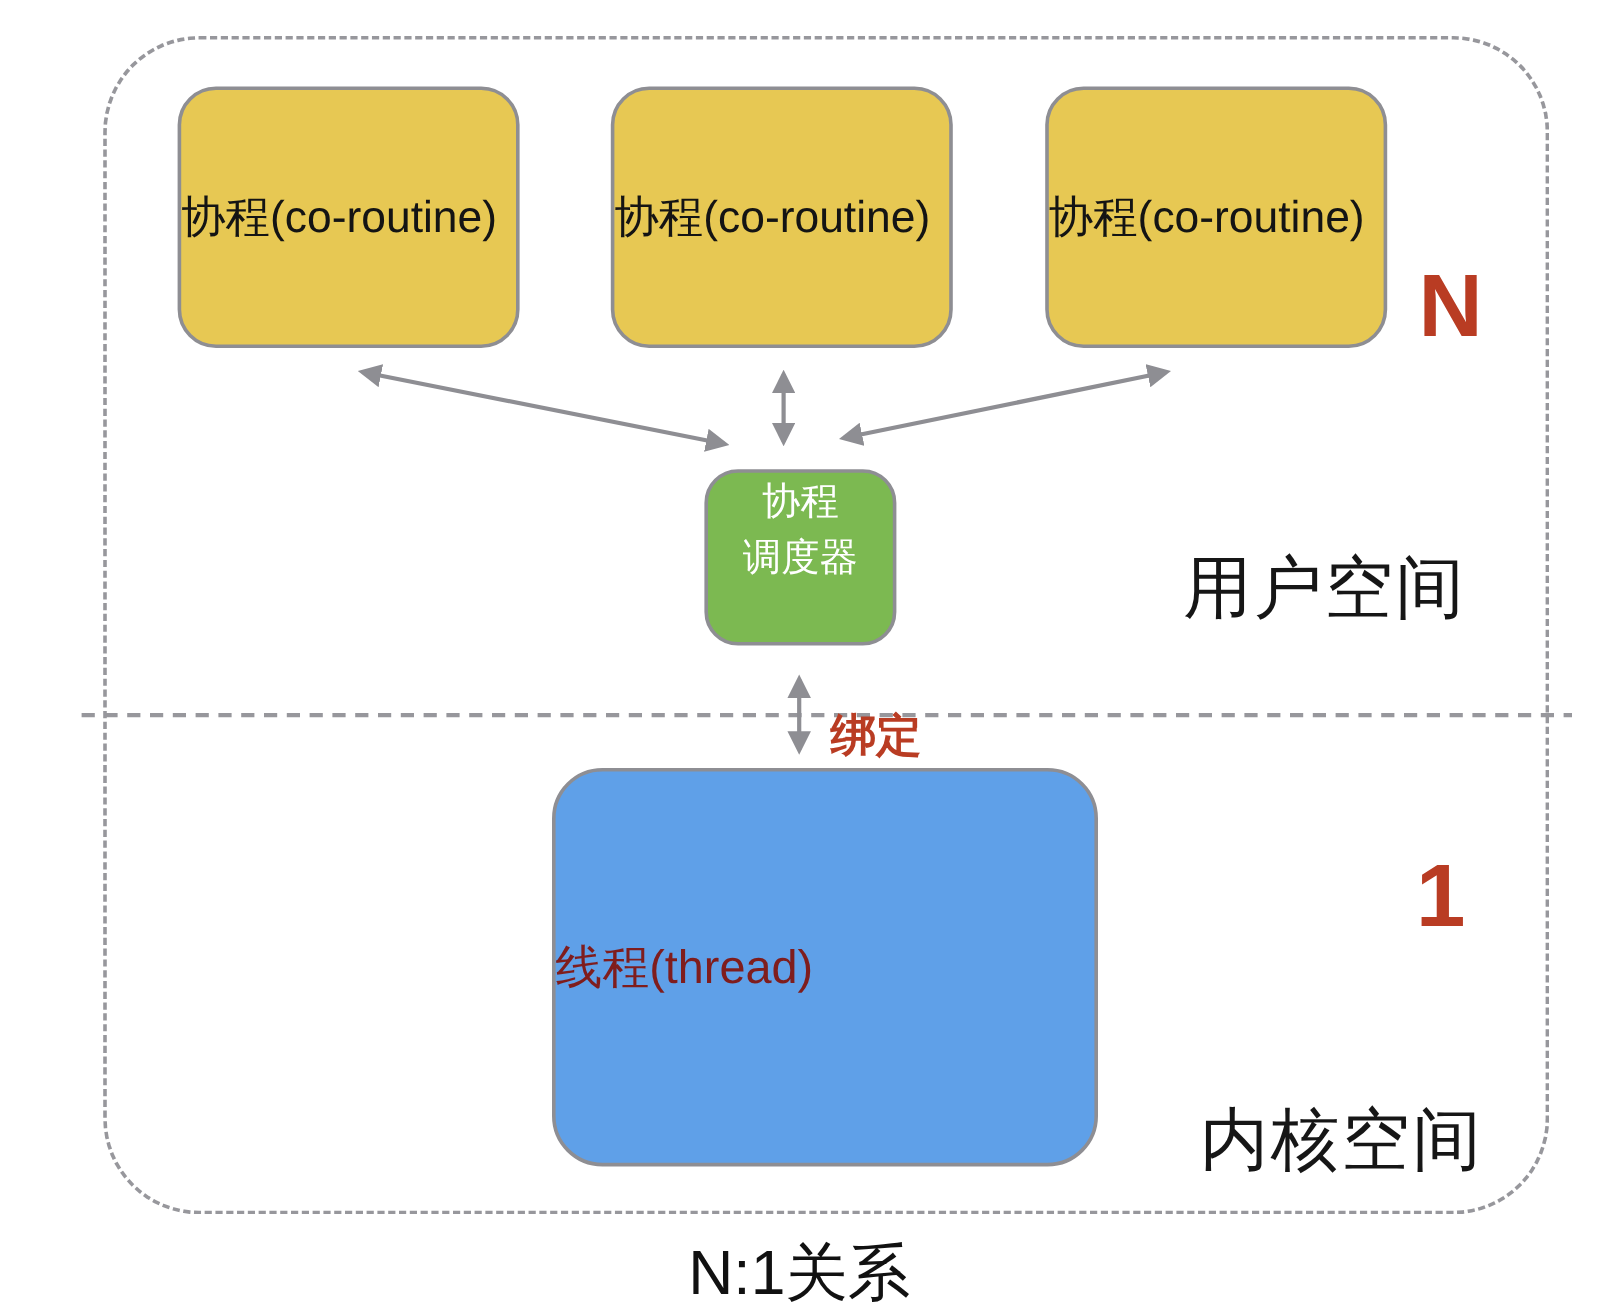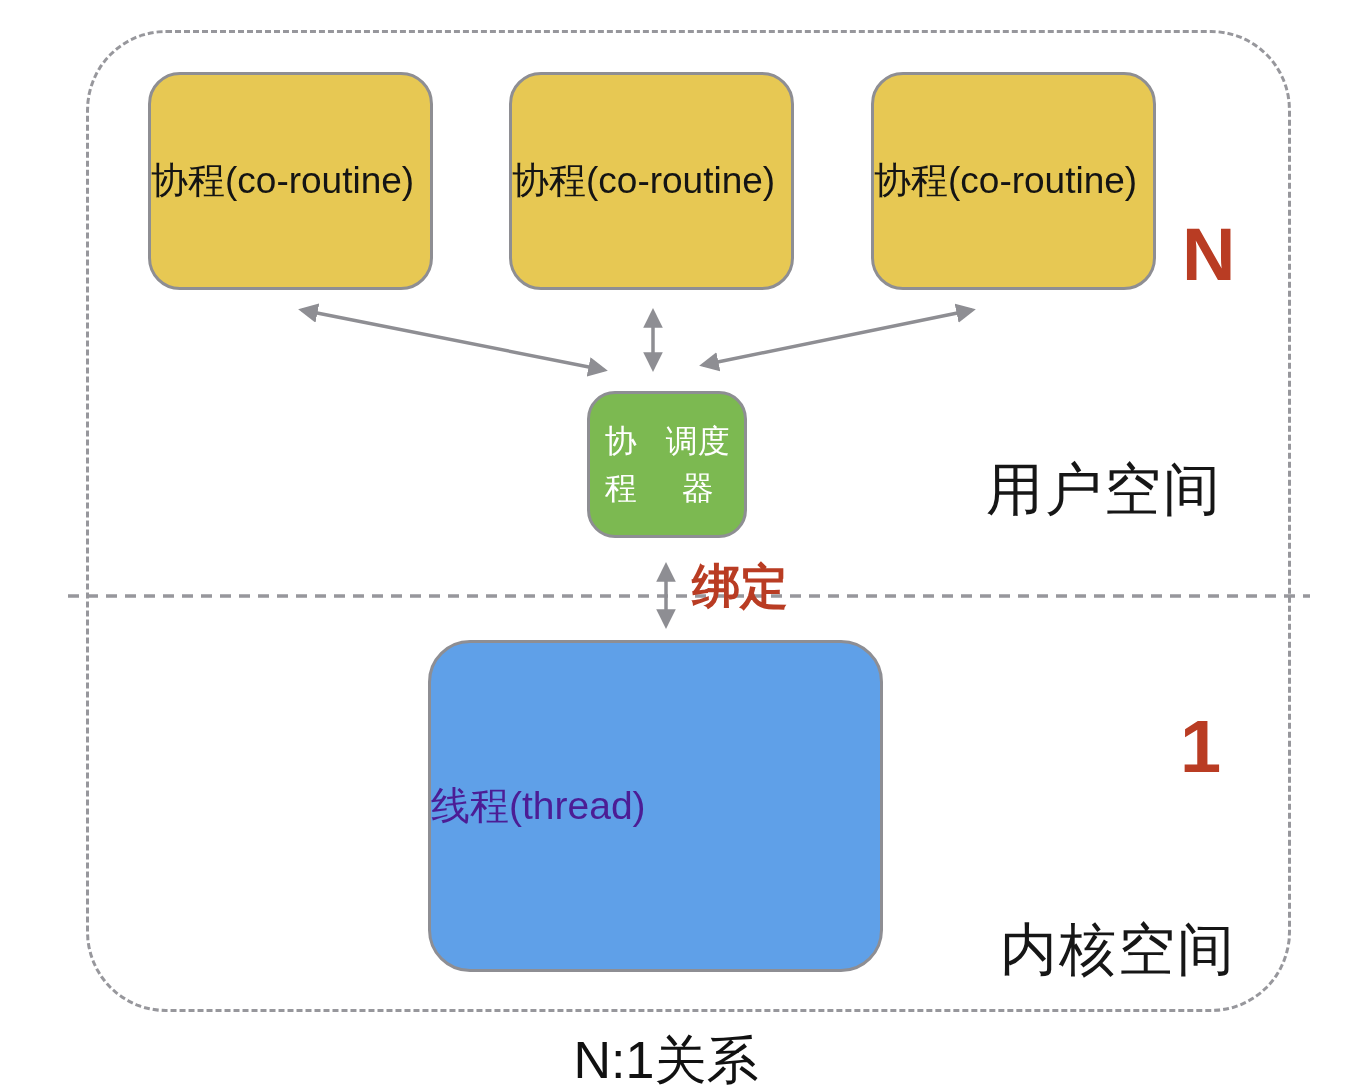--- a/index.html
+++ b/index.html
@@ -53,32 +53,32 @@
   .coroutine-box.b1 { left: 148px; }
   .coroutine-box.b2 { left: 509px; }
   .coroutine-box.b3 { left: 871px; }
 
   .scheduler-box {
     left: 587px; top: 391px;
     width: 160px; height: 147px;
     background: #7CB951;
     border-radius: 28px;
     border-width: 3.5px;
-    flex-direction: row;
+    flex-direction: column;
     color: #ffffff;
     font-size: 32px;
     line-height: 47px;
   }
 
   .thread-box {
-    left: 428px; top: 640px;
+    left: 460px; top: 640px;
     width: 455px; height: 332px;
     background: #5FA0E8;
     border-radius: 42px;
-    color: #4c1d95;
+    color: #7f1d1d;
     font-size: 39px;
   }
 
   .space-label {
     color: #161616;
     font-size: 57px;
     letter-spacing: 2px;
     white-space: nowrap;
   }
   .user-space-label   { left: 986px;  top: 452px; }
@@ -88,26 +88,27 @@
     color: #B93C23;
     font-weight: bold;
     font-size: 74px;
     line-height: 74px;
     white-space: nowrap;
   }
   .mult-n { left: 1182px; top: 218px; }
   .mult-1 { left: 1180px; top: 710px; }
 
   .bind-label {
-    left: 692px; top: 566px;
+    left: 692px; top: 596px;
     color: #B93C23;
     font-weight: bold;
-    font-size: 48px;
+    font-size: 38px;
     line-height: 42px;
     white-space: nowrap;
+    font-family: Liberation Mono, monospace;
   }
 
   .caption {
     left: 440px; top: 1026px;
     width: 452px;
     text-align: center;
     color: #111111;
     font-size: 52px;
     white-space: nowrap;
   }

